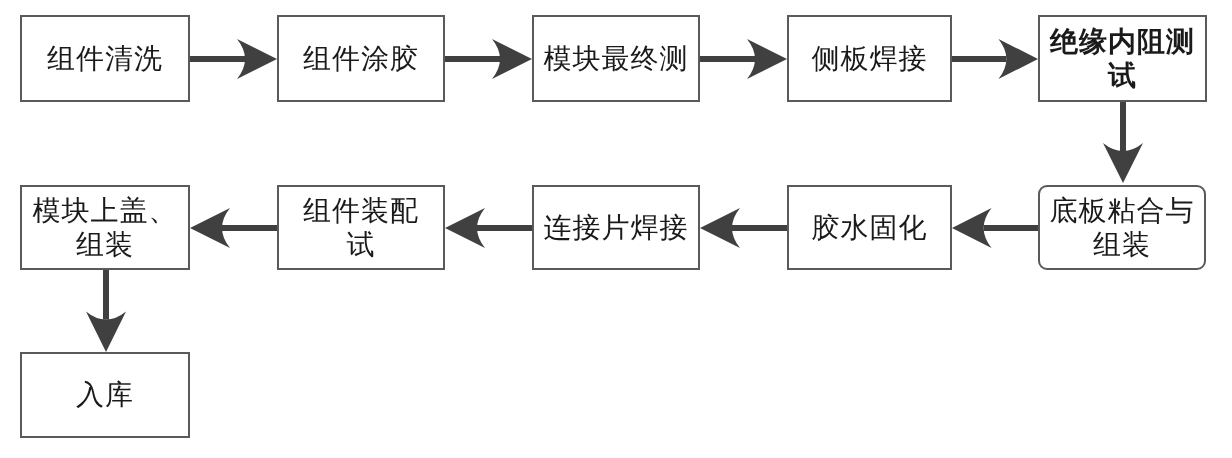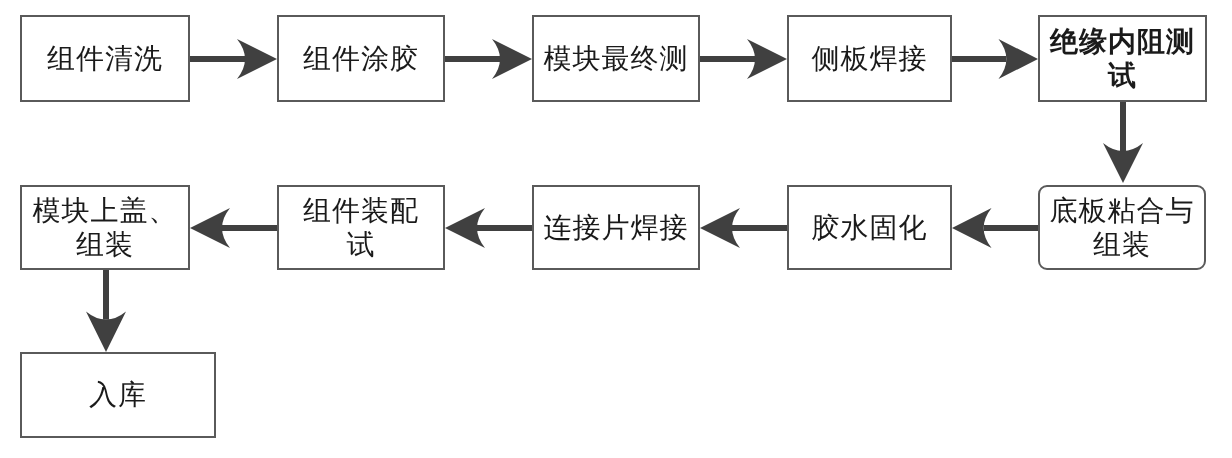--- a/index.html
+++ b/index.html
@@ -89,21 +89,21 @@
   <div class="node" style="left:277px; top:185px; width:168px; height:85px;">
     <span class="label">组件装配
 试</span>
   </div>
 
   <div class="node" style="left:20px; top:185px; width:170px; height:85px;">
     <span class="label">模块上盖、
 组装</span>
   </div>
 
-  <div class="node" style="left:20px; top:352px; width:196px; height:86px;">
+  <div class="node" style="left:20px; top:352px; width:170px; height:86px;">
     <span class="label">入库</span>
   </div>
 
   <svg class="arrow" style="left:190px; top:37px;" width="87" height="44" viewBox="0 0 87 44" preserveAspectRatio="none">
     <rect x="0" y="19" width="55" height="6"></rect>
     <path d="M87 22 L47 2 Q63 22 47 42 Z"></path>
   </svg>
 
   <svg class="arrow" style="left:445px; top:37px;" width="87" height="44" viewBox="0 0 87 44" preserveAspectRatio="none">
     <rect x="0" y="19" width="55" height="6"></rect>

